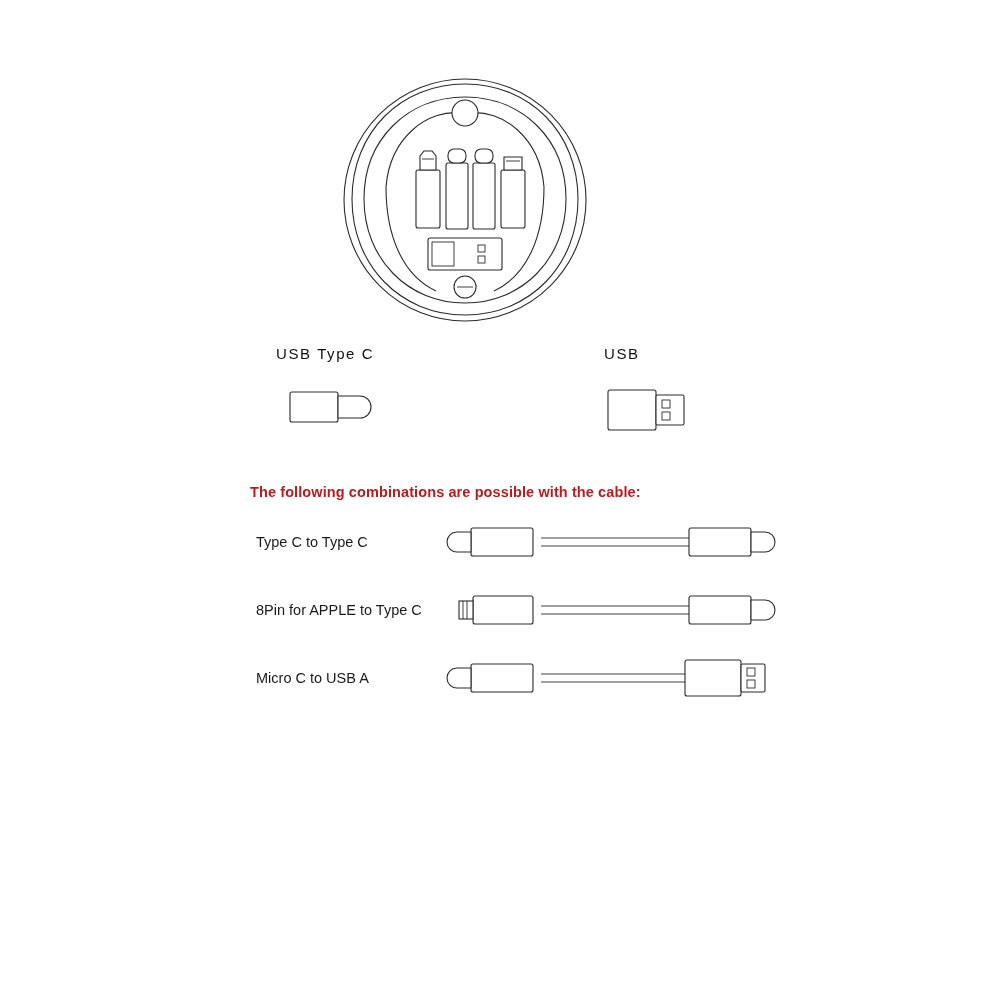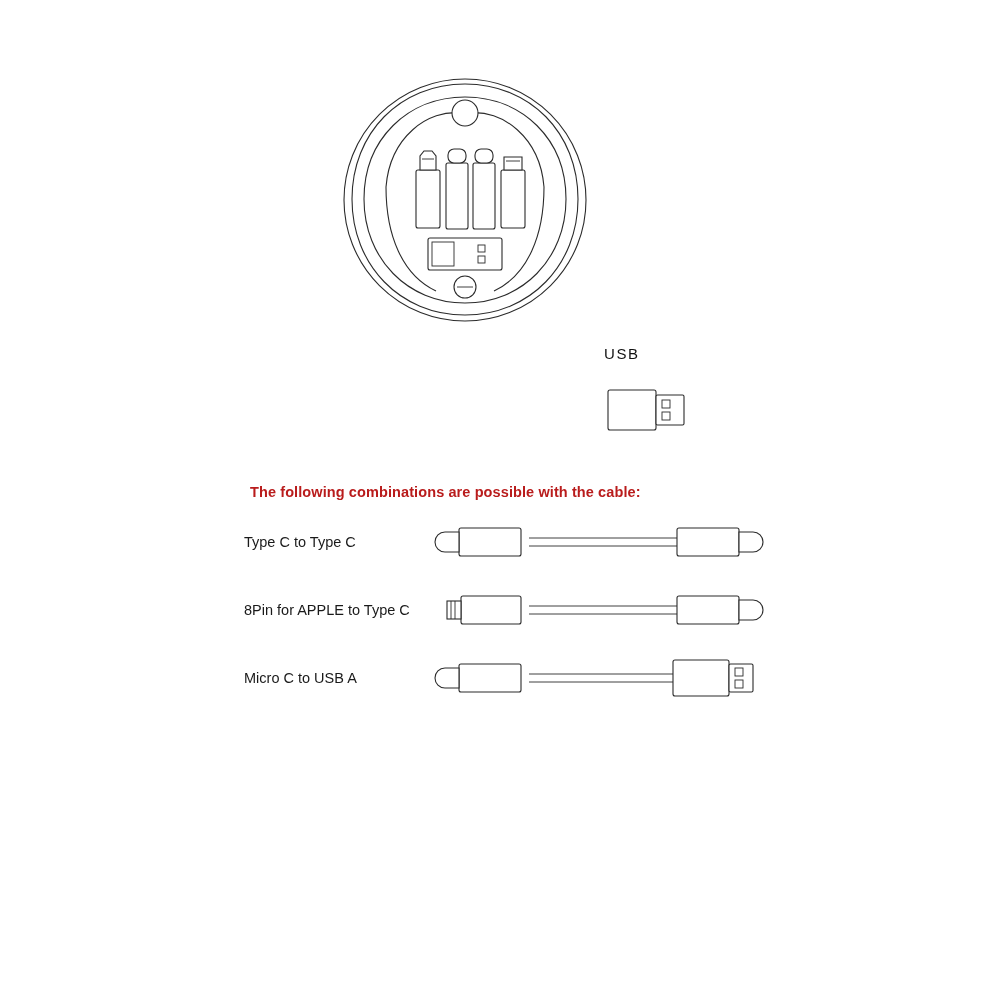--- a/index.html
+++ b/index.html
@@ -58,21 +58,21 @@
     position: absolute;
     left: 250px;
     top: 484px;
     font-size: 14.5px;
     font-weight: bold;
     color: #b91c1c;
     letter-spacing: 0.1px;
   }
   .combo-list {
     position: absolute;
-    left: 244px;
+    left: 256px;
     top: 512px;
     width: 540px;
     text-align: right;
   }
   .combo-row {
     position: relative;
     height: 68px;
   }
   .combo-label {
     position: absolute;
@@ -149,20 +149,29 @@
       <rect class="fillw" x="88" y="163" width="74" height="32" rx="2"></rect>
       <rect class="ln-thin" x="92" y="167" width="22" height="24" fill="#fff"></rect>
       <rect class="ln-thin" x="138" y="170" width="7" height="7" fill="#fff"></rect>
       <rect class="ln-thin" x="138" y="181" width="7" height="7" fill="#fff"></rect>
     </g>
   </svg>
 </div>
 
 <div class="legend">
 
+  <div class="legend-item i0">
+    <div class="legend-label">USB Type C</div>
+    <div class="legend-gfx">
+      <svg width="90" height="46" viewBox="0 0 90 46">
+        <rect class="fillw" x="4" y="8" width="48" height="30" rx="2"></rect>
+        <path class="fillw" d="M 52 12 h 22 a 7 7 0 0 1 0 22 h -22 Z"></path>
+      </svg>
+    </div>
+  </div>
 
 
   <div class="legend-item i2">
     <div class="legend-label">USB</div>
     <div class="legend-gfx">
       <svg width="90" height="52" viewBox="0 0 90 52">
         <rect class="fillw" x="4" y="6" width="48" height="40" rx="2"></rect>
         <rect class="fillw" x="52" y="11" width="28" height="30" rx="1.5"></rect>
         <rect class="ln-thin" x="58" y="16" width="8" height="8" fill="#fff"></rect>
         <rect class="ln-thin" x="58" y="28" width="8" height="8" fill="#fff"></rect>

